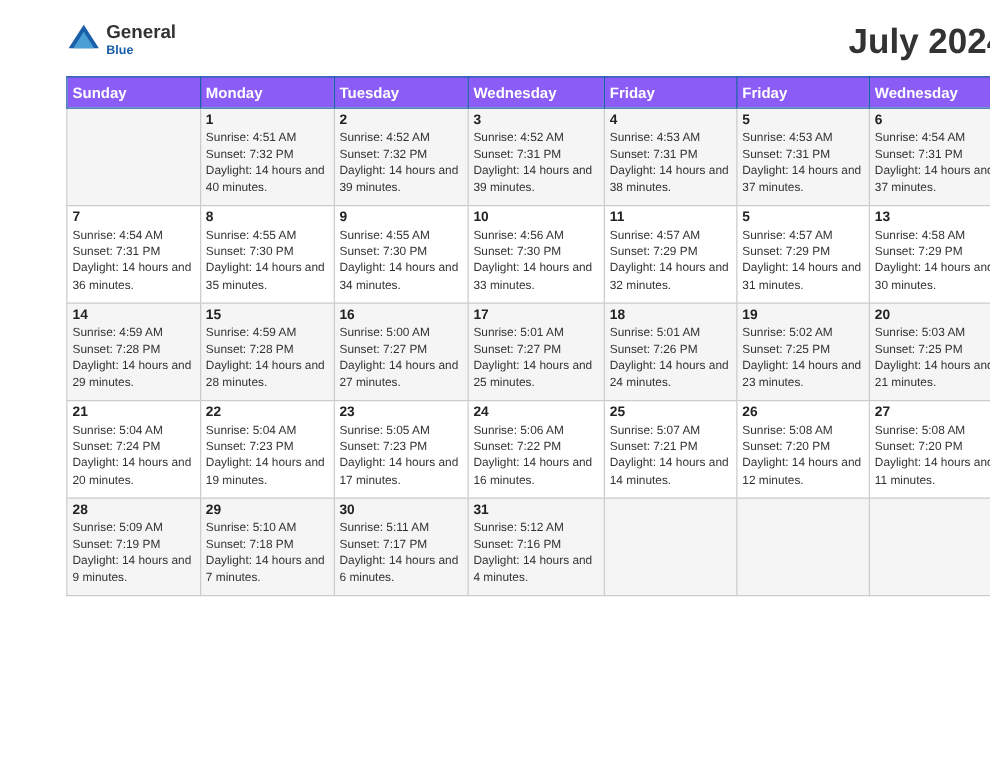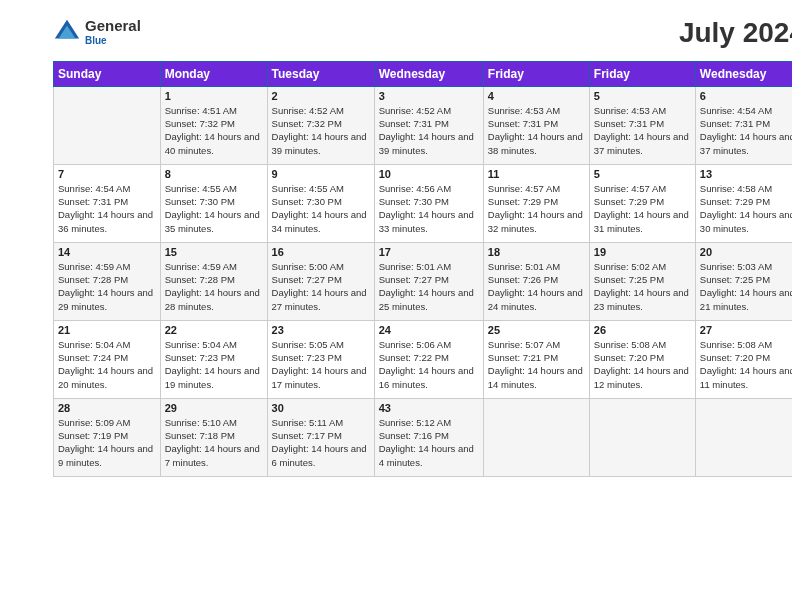--- a/index.html
+++ b/index.html
@@ -59,21 +59,21 @@
     .location {
       font-size: 15px;
       color: #555;
     }
     table {
       width: 100%;
       border-collapse: collapse;
       font-size: 10px;
     }
     thead tr th {
-      background-color: #6d28d9;
+      background-color: #8b5cf6;
       color: white;
       padding: 5px 4px;
       text-align: left;
       font-size: 12px;
       font-weight: bold;
       border: 1px solid #1a5fa8;
     }
     tbody tr td {
       border: 1px solid #ccc;
       vertical-align: top;
@@ -257,21 +257,21 @@
           </td>
           <td>
             <span class="day-number">29</span>
             <div class="day-info">Sunrise: 5:10 AM<br>Sunset: 7:18 PM<br>Daylight: 14 hours and 7 minutes.</div>
           </td>
           <td>
             <span class="day-number">30</span>
             <div class="day-info">Sunrise: 5:11 AM<br>Sunset: 7:17 PM<br>Daylight: 14 hours and 6 minutes.</div>
           </td>
           <td>
-            <span class="day-number">43</span>
+            <span class="day-number">31</span>
             <div class="day-info">Sunrise: 5:12 AM<br>Sunset: 7:16 PM<br>Daylight: 14 hours and 4 minutes.</div>
           </td>
           <td></td>
           <td></td>
           <td></td>
         </tr>
       </tbody>
   </table>
 </div>
 

